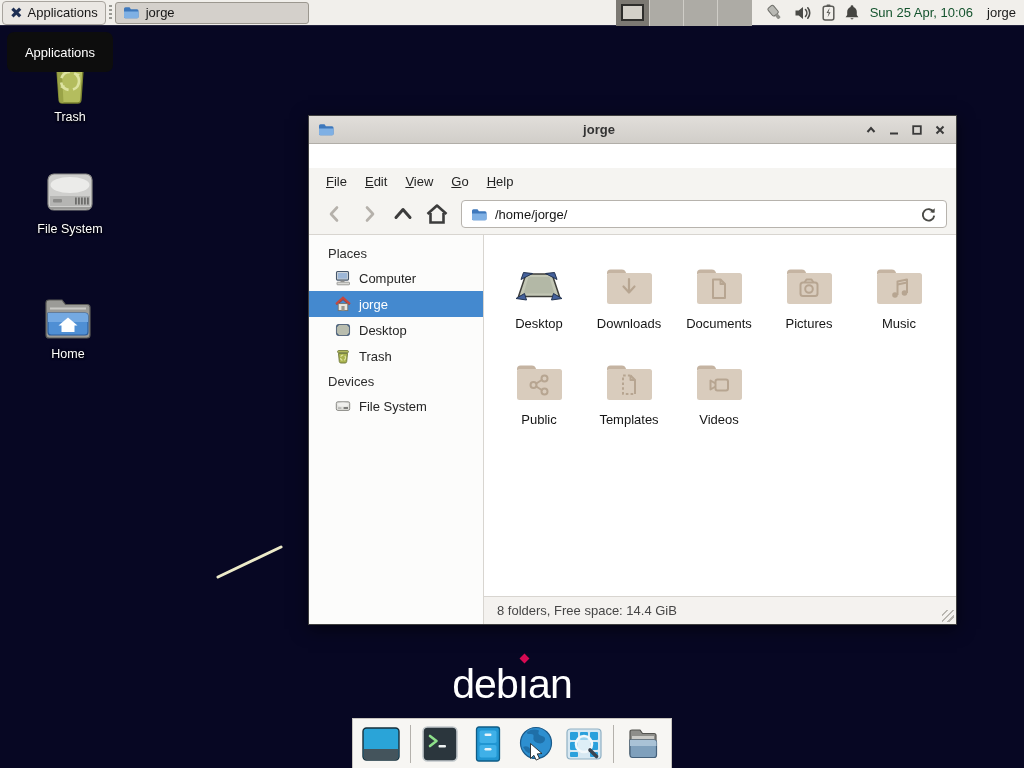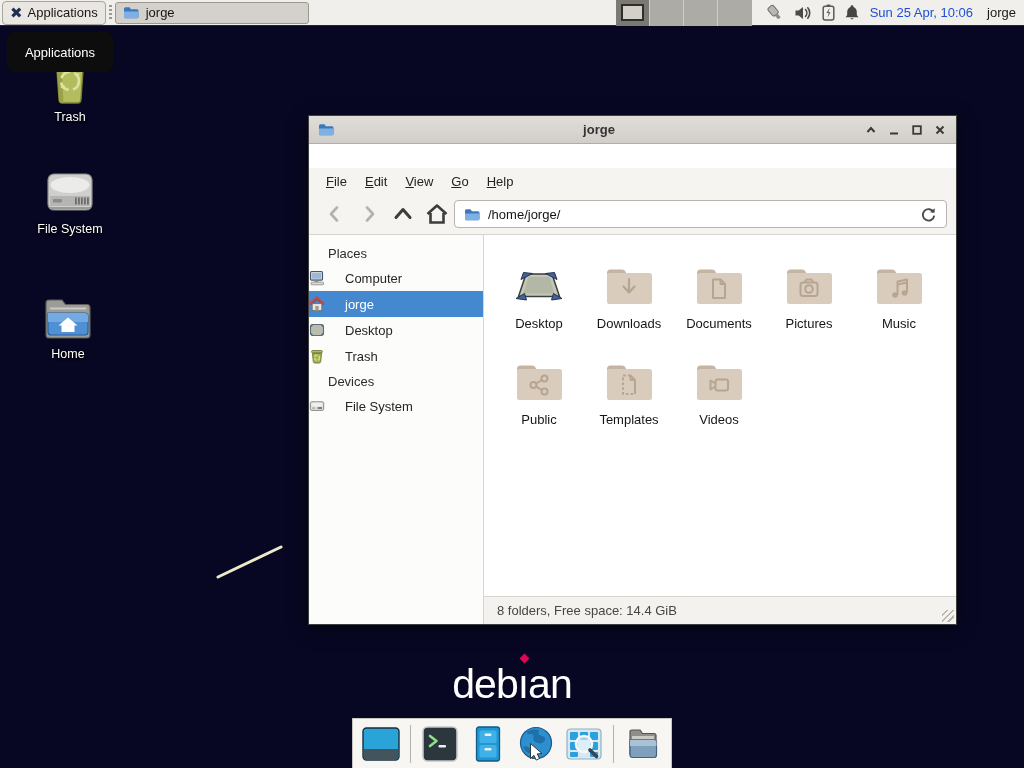--- a/index.html
+++ b/index.html
@@ -21,21 +21,21 @@
   .panel-spacer{flex:1;}
   .workspace-switcher{display:flex;height:26px;}
   .ws{width:34px;height:100%;background:#adaba5;border-right:1px solid #cfcdc7;box-sizing:border-box;position:relative;}
   .ws:last-child{border-right:none;}
   .ws.active{background:#7c7973;}
   .ws .win{display:none;}
   .ws.active .win{display:block;position:absolute;left:5px;top:4px;width:23px;height:17px;
                   background:#d3d0c9;border:2px solid #2e2e2c;box-sizing:border-box;}
   .tray{display:flex;align-items:center;gap:9px;margin:0 10px 0 13px;}
   .tray svg{display:block;}
-  .clock{font-size:13px;color:#1d4ed8;margin-right:14px;white-space:nowrap;text-align:center;}
+  .clock{font-size:13px;color:#14532d;margin-right:14px;white-space:nowrap;text-align:center;}
   .panel-user{font-size:13px;color:#1b1b1b;margin-right:8px;}
 
   
   .tooltip{position:absolute;left:7px;top:32px;width:106px;height:40px;background:#0d0d0d;border-radius:7px;
            color:#fff;font-size:13px;display:flex;align-items:center;justify-content:center;z-index:50;}
 
   
   .desktop-icon{position:absolute;width:100px;display:flex;flex-direction:column;align-items:center;z-index:5;}
   .di-trash{left:20px;top:48px;}
   .di-fs{left:20px;top:166px;}
@@ -63,28 +63,28 @@
   .tb-btn{width:14px;height:14px;display:flex;align-items:center;justify-content:center;}
 
   .menubar{height:26px;flex:0 0 auto;background:#f5f4f1;display:flex;align-items:center;padding-left:8px;margin-top:24px;}
   .menu-item{display:inline-block;font-size:13px;color:#242424;padding:3px 9px;}
   .menu-item::first-letter{text-decoration:underline;}
 
   .toolbar{height:40px;flex:0 0 auto;background:#f5f4f1;border-bottom:1px solid #d8d5d0;
            display:flex;align-items:center;padding:0 9px;}
   .nav-btn{width:34px;height:30px;display:flex;align-items:center;justify-content:center;}
   .pathbar{flex:1;height:28px;background:#fff;border:1px solid #b7b3ad;border-radius:4px;
-           display:flex;align-items:center;gap:8px;padding:0 9px;box-sizing:border-box;}
+           display:flex;align-items:center;gap:8px;padding:0 9px;margin-left:7px;box-sizing:border-box;}
   .path-text{flex:1;font-size:13px;color:#141414;}
 
   .win-body{flex:1;display:flex;min-height:0;}
   .sidebar{width:175px;flex:0 0 auto;background:#fcfcfb;border-right:1px solid #d8d5d0;
            box-sizing:border-box;padding-top:6px;font-size:13px;color:#262626;}
   .sb-header{font-weight:normal;color:#2d2d2d;height:24px;display:flex;align-items:center;padding-left:19px;}
-  .sb-item{display:flex;align-items:center;gap:20px;height:26px;}
+  .sb-item{display:flex;align-items:center;gap:8px;height:26px;padding-left:26px;}
   .sb-item svg{flex:0 0 auto;}
   .sb-item.selected{background:#4489cf;color:#fff;}
 
   .content{flex:1;display:flex;flex-direction:column;min-width:0;background:#fff;}
   .files{flex:1;padding:14px 10px 0 10px;display:flex;flex-wrap:wrap;align-content:flex-start;}
   .file-cell{width:90px;height:96px;display:flex;flex-direction:column;align-items:center;
              padding-top:4px;box-sizing:border-box;}
   .file-icon{height:54px;display:flex;align-items:flex-end;justify-content:center;}
   .file-label{margin-top:9px;font-size:13px;color:#161616;white-space:nowrap;}
 

